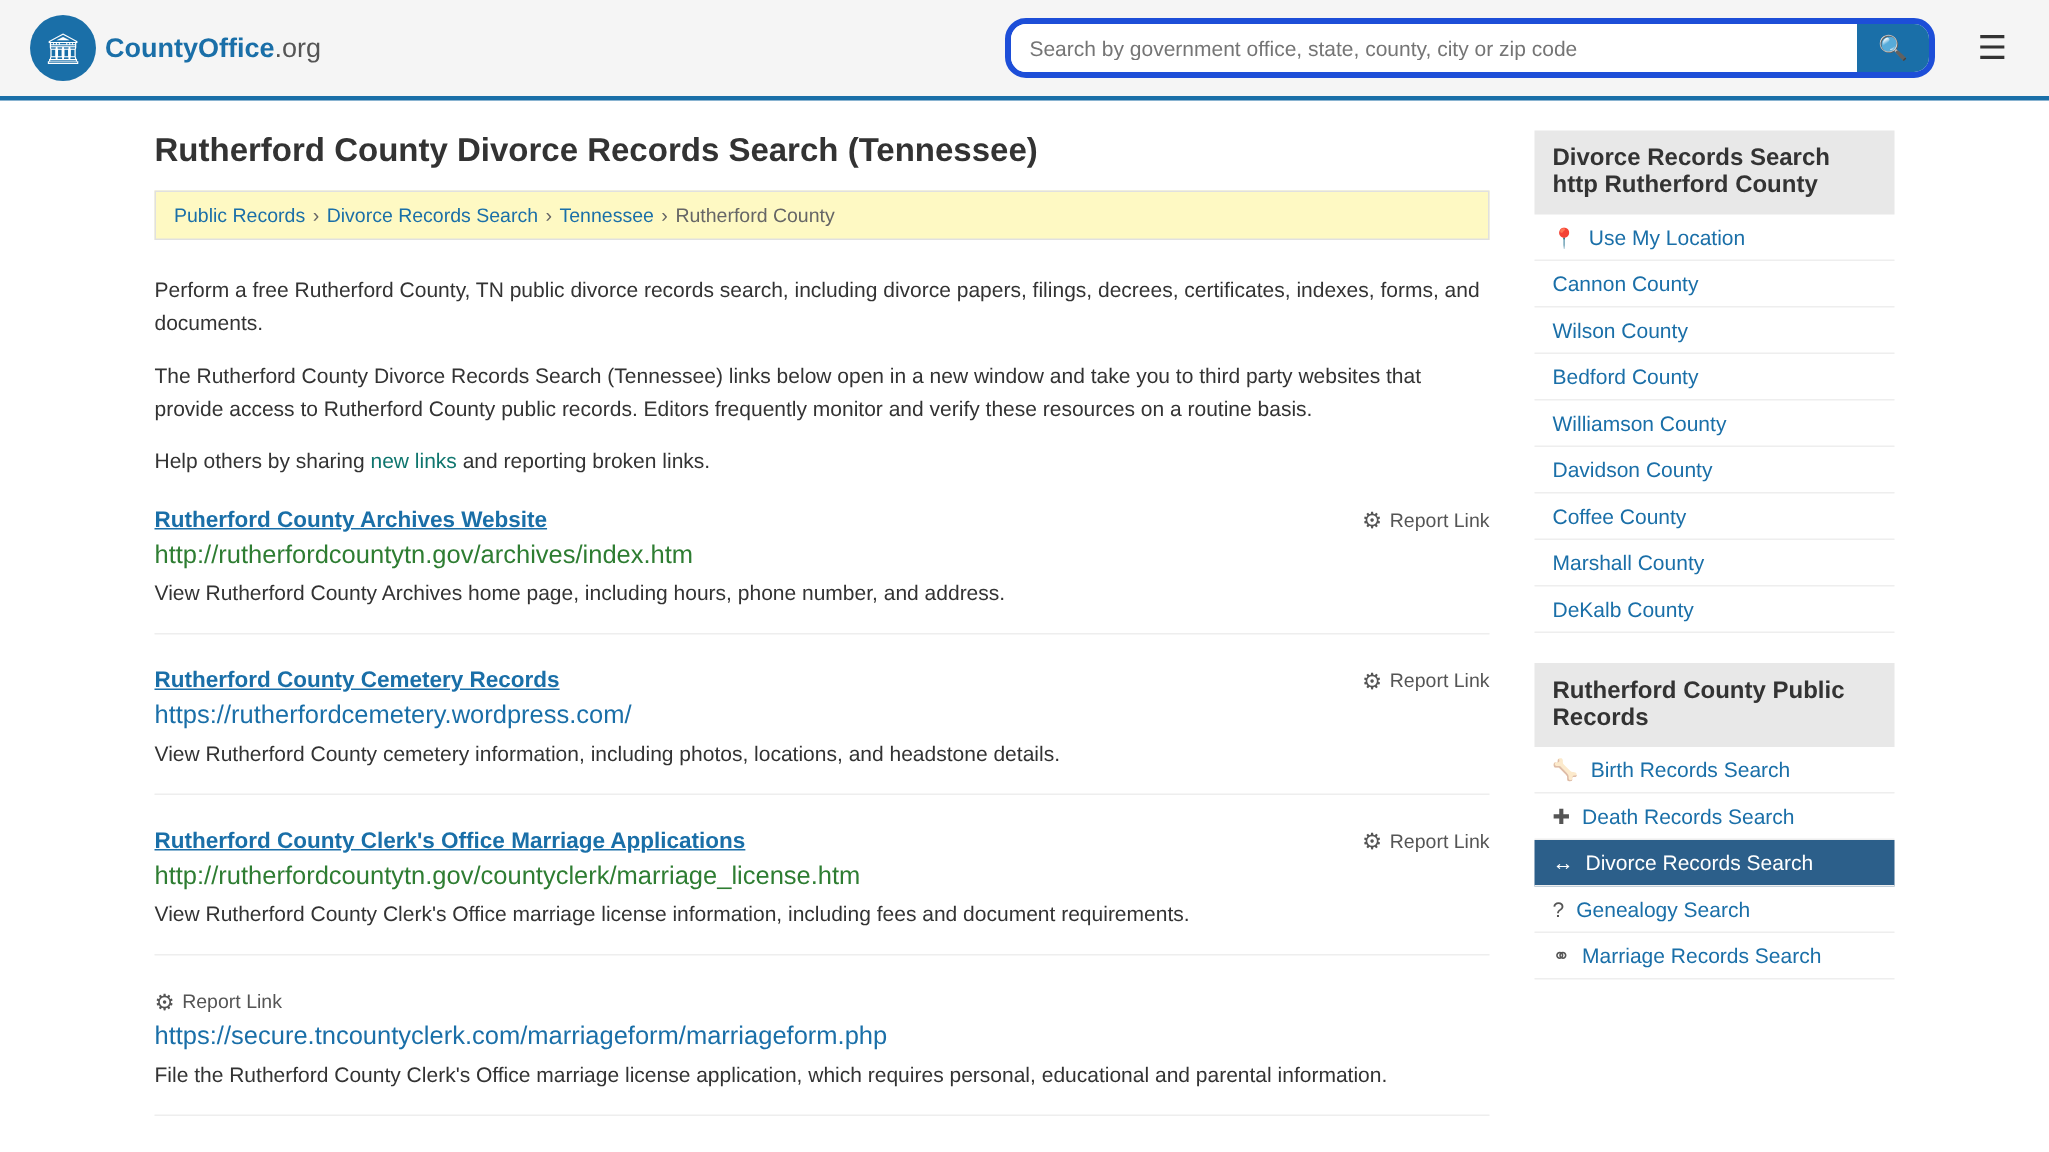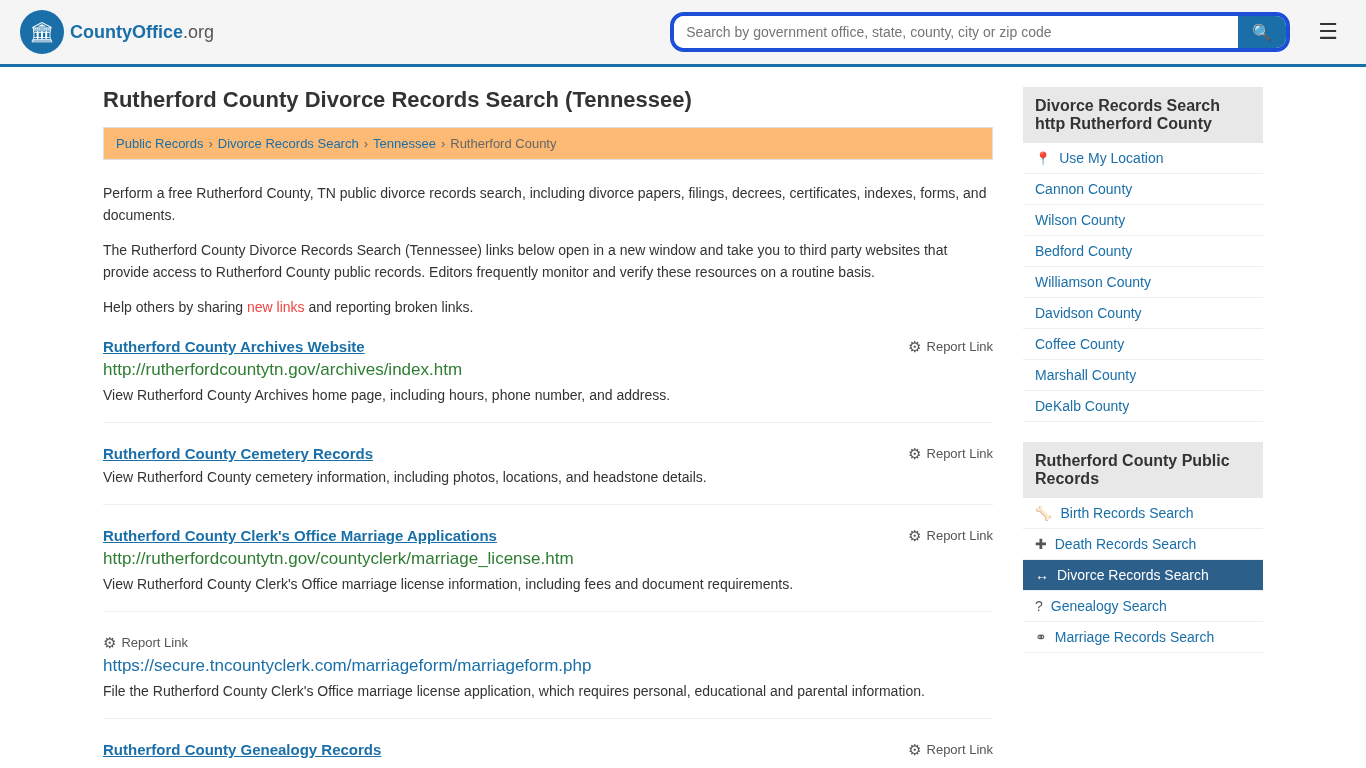--- a/index.html
+++ b/index.html
@@ -84,37 +84,37 @@
     #main-content {
       flex: 1;
     }
     #page-title {
       font-size: 22px;
       font-weight: bold;
       color: #333;
       margin-bottom: 14px;
     }
     #breadcrumb {
-      background: #fdba74;
+      background: #fef9c3;
       border: 1px solid #e0e0e0;
       padding: 8px 12px;
       font-size: 13px;
       margin-bottom: 16px;
       display: flex;
       gap: 5px;
       align-items: center;
       flex-wrap: wrap;
     }
     #breadcrumb a { color: #1a6fa8; text-decoration: none; }
     #breadcrumb span { color: #666; }
 
     #description-1 { margin-bottom: 12px; line-height: 1.6; font-size: 14px; margin-top: 22px; }
     #description-2 { margin-bottom: 12px; line-height: 1.6; font-size: 14px; }
     #description-3 { margin-bottom: 20px; line-height: 1.6; font-size: 14px; }
-    #description-3 a { color: #ef4444; }
+    #description-3 a { color: #0f766e; }
 
     
     .record-entry {
       margin-bottom: 22px;
       border-bottom: 1px solid #eee;
       padding-bottom: 16px;
     }
     .record-entry:last-child { border-bottom: none; }
     .record-header {
       display: flex;
@@ -239,20 +239,21 @@
       <div class="record-desc">View Rutherford County Archives home page, including hours, phone number, and address.</div>
     </div>
         <div class="record-entry">
       <div class="record-header">
         <span class="record-title">Rutherford County Cemetery Records</span>
         <span class="report-link">
           <span class="report-icon">⚙</span>
           Report Link
         </span>
       </div>
+      <div class="record-url blue">https://rutherfordcemetery.wordpress.com/</div>
       <div class="record-desc">View Rutherford County cemetery information, including photos, locations, and headstone details.</div>
     </div>
         <div class="record-entry">
       <div class="record-header">
         <span class="record-title">Rutherford County Clerk's Office Marriage Applications</span>
         <span class="report-link">
           <span class="report-icon">⚙</span>
           Report Link
         </span>
       </div>

